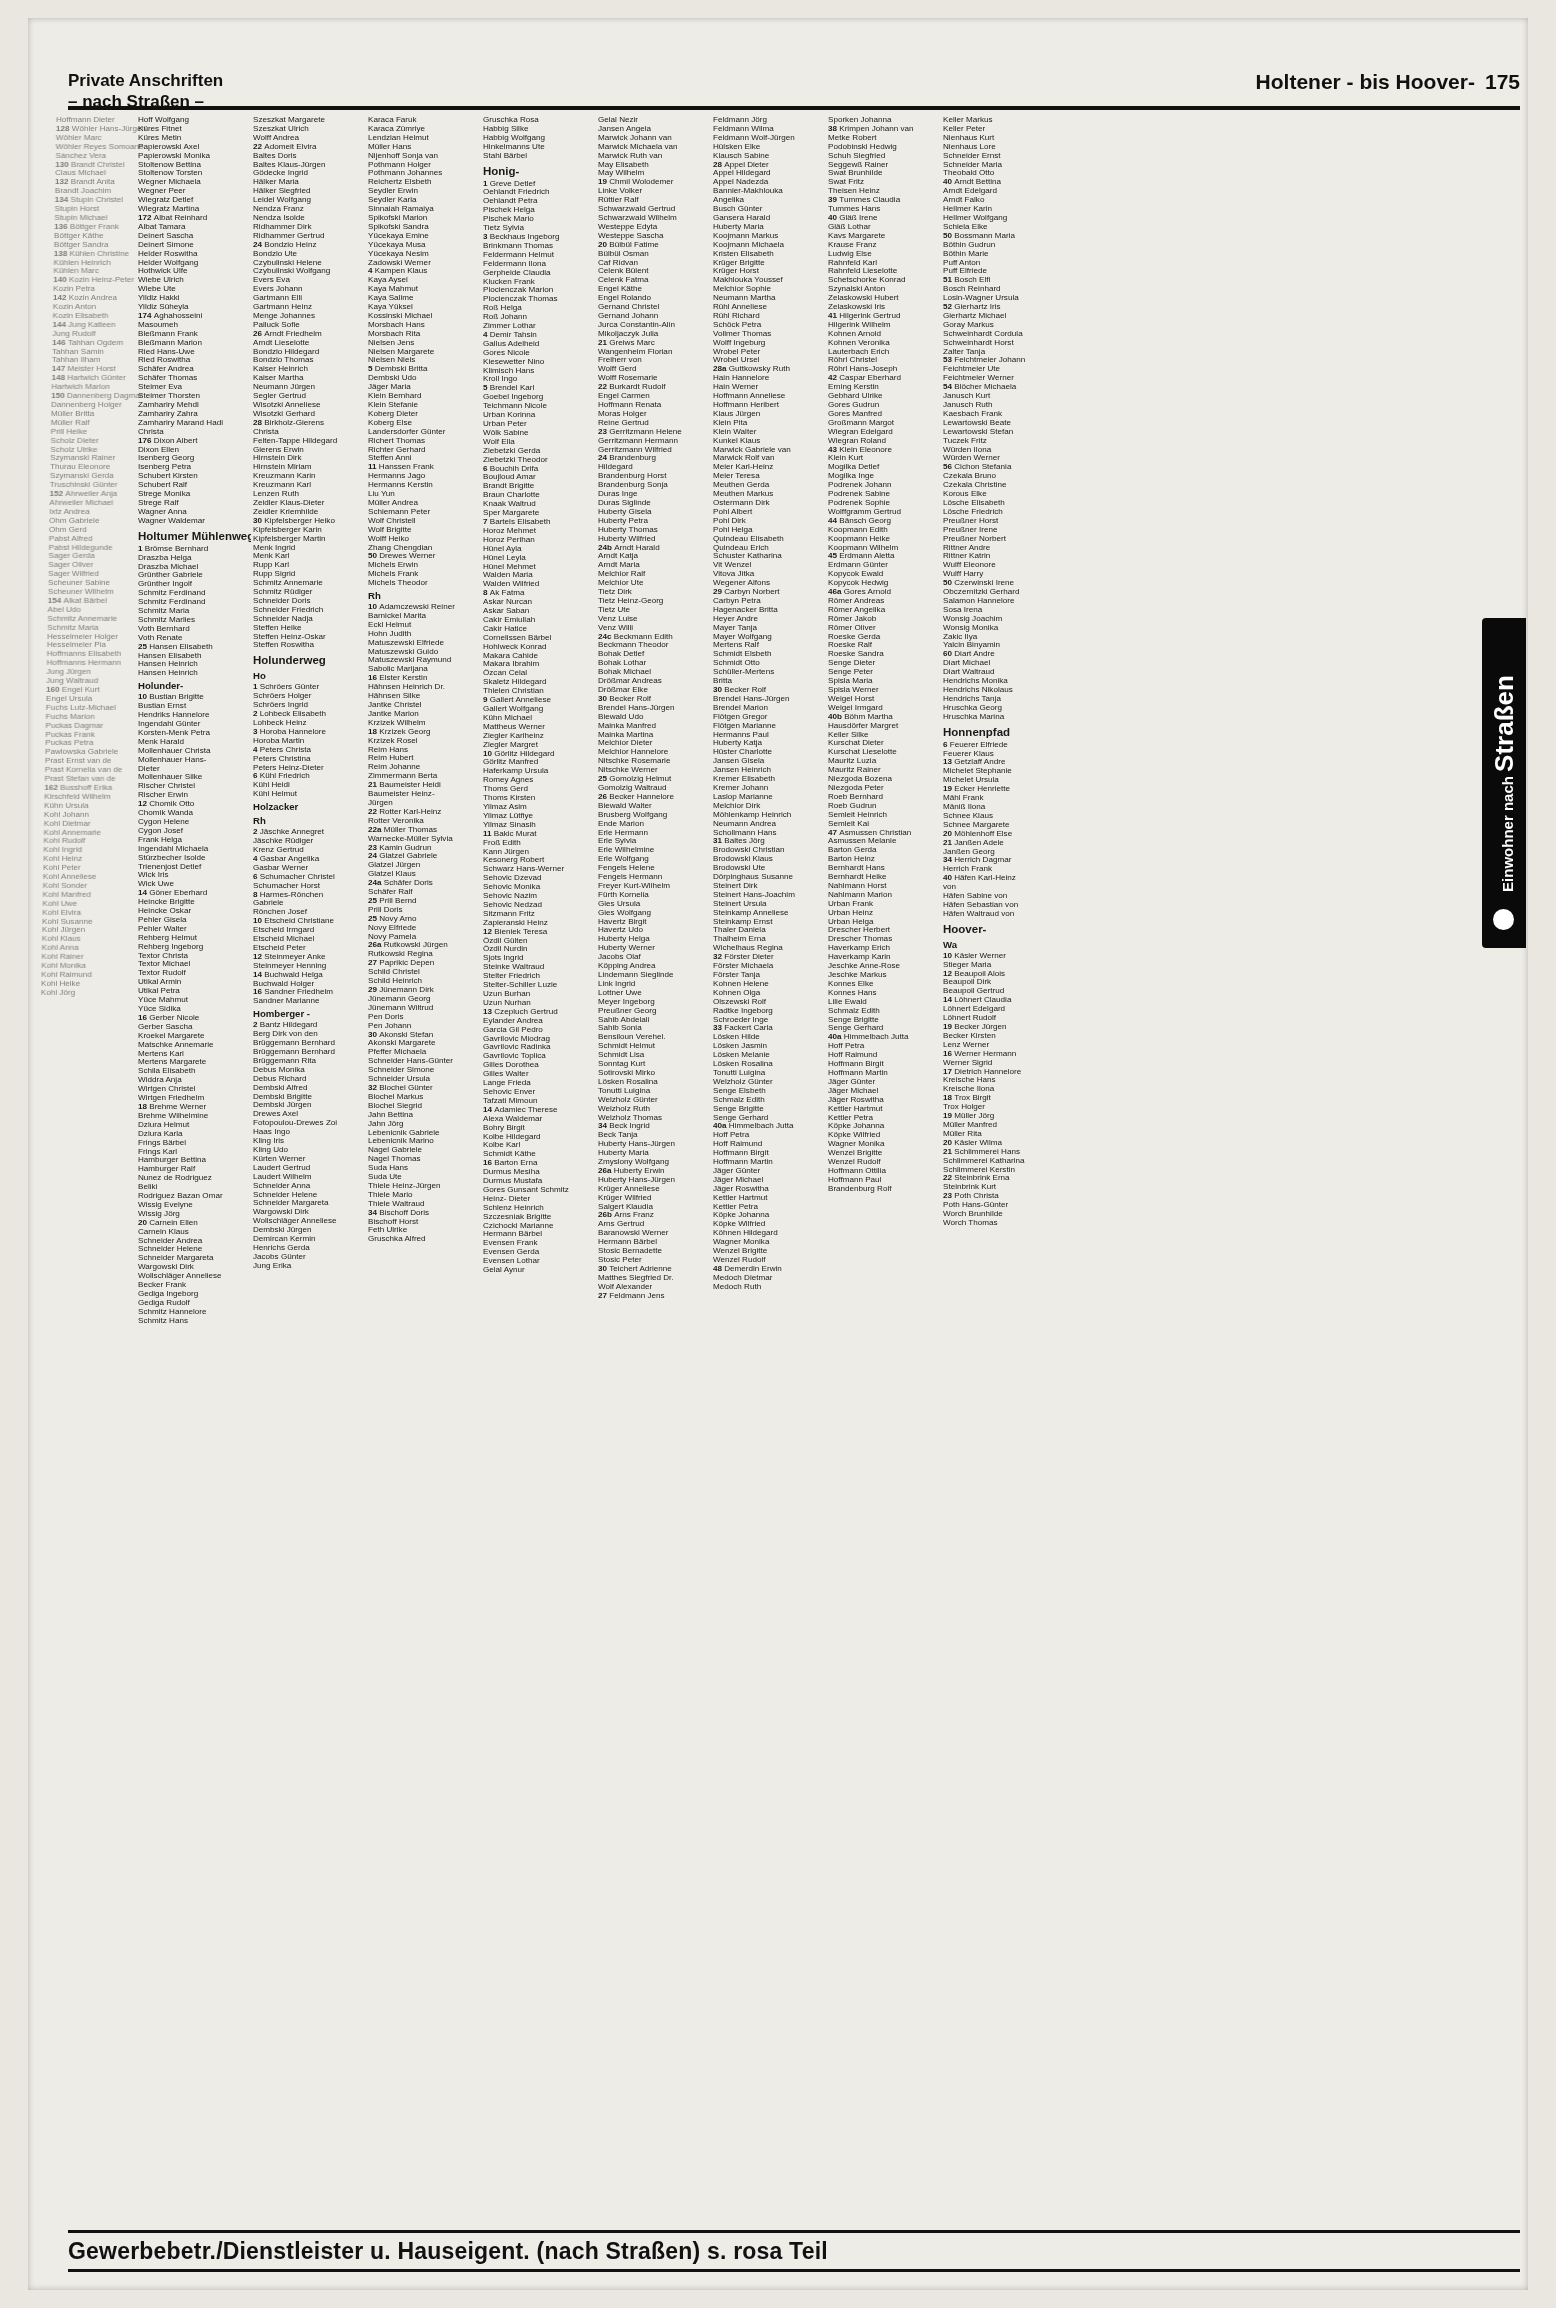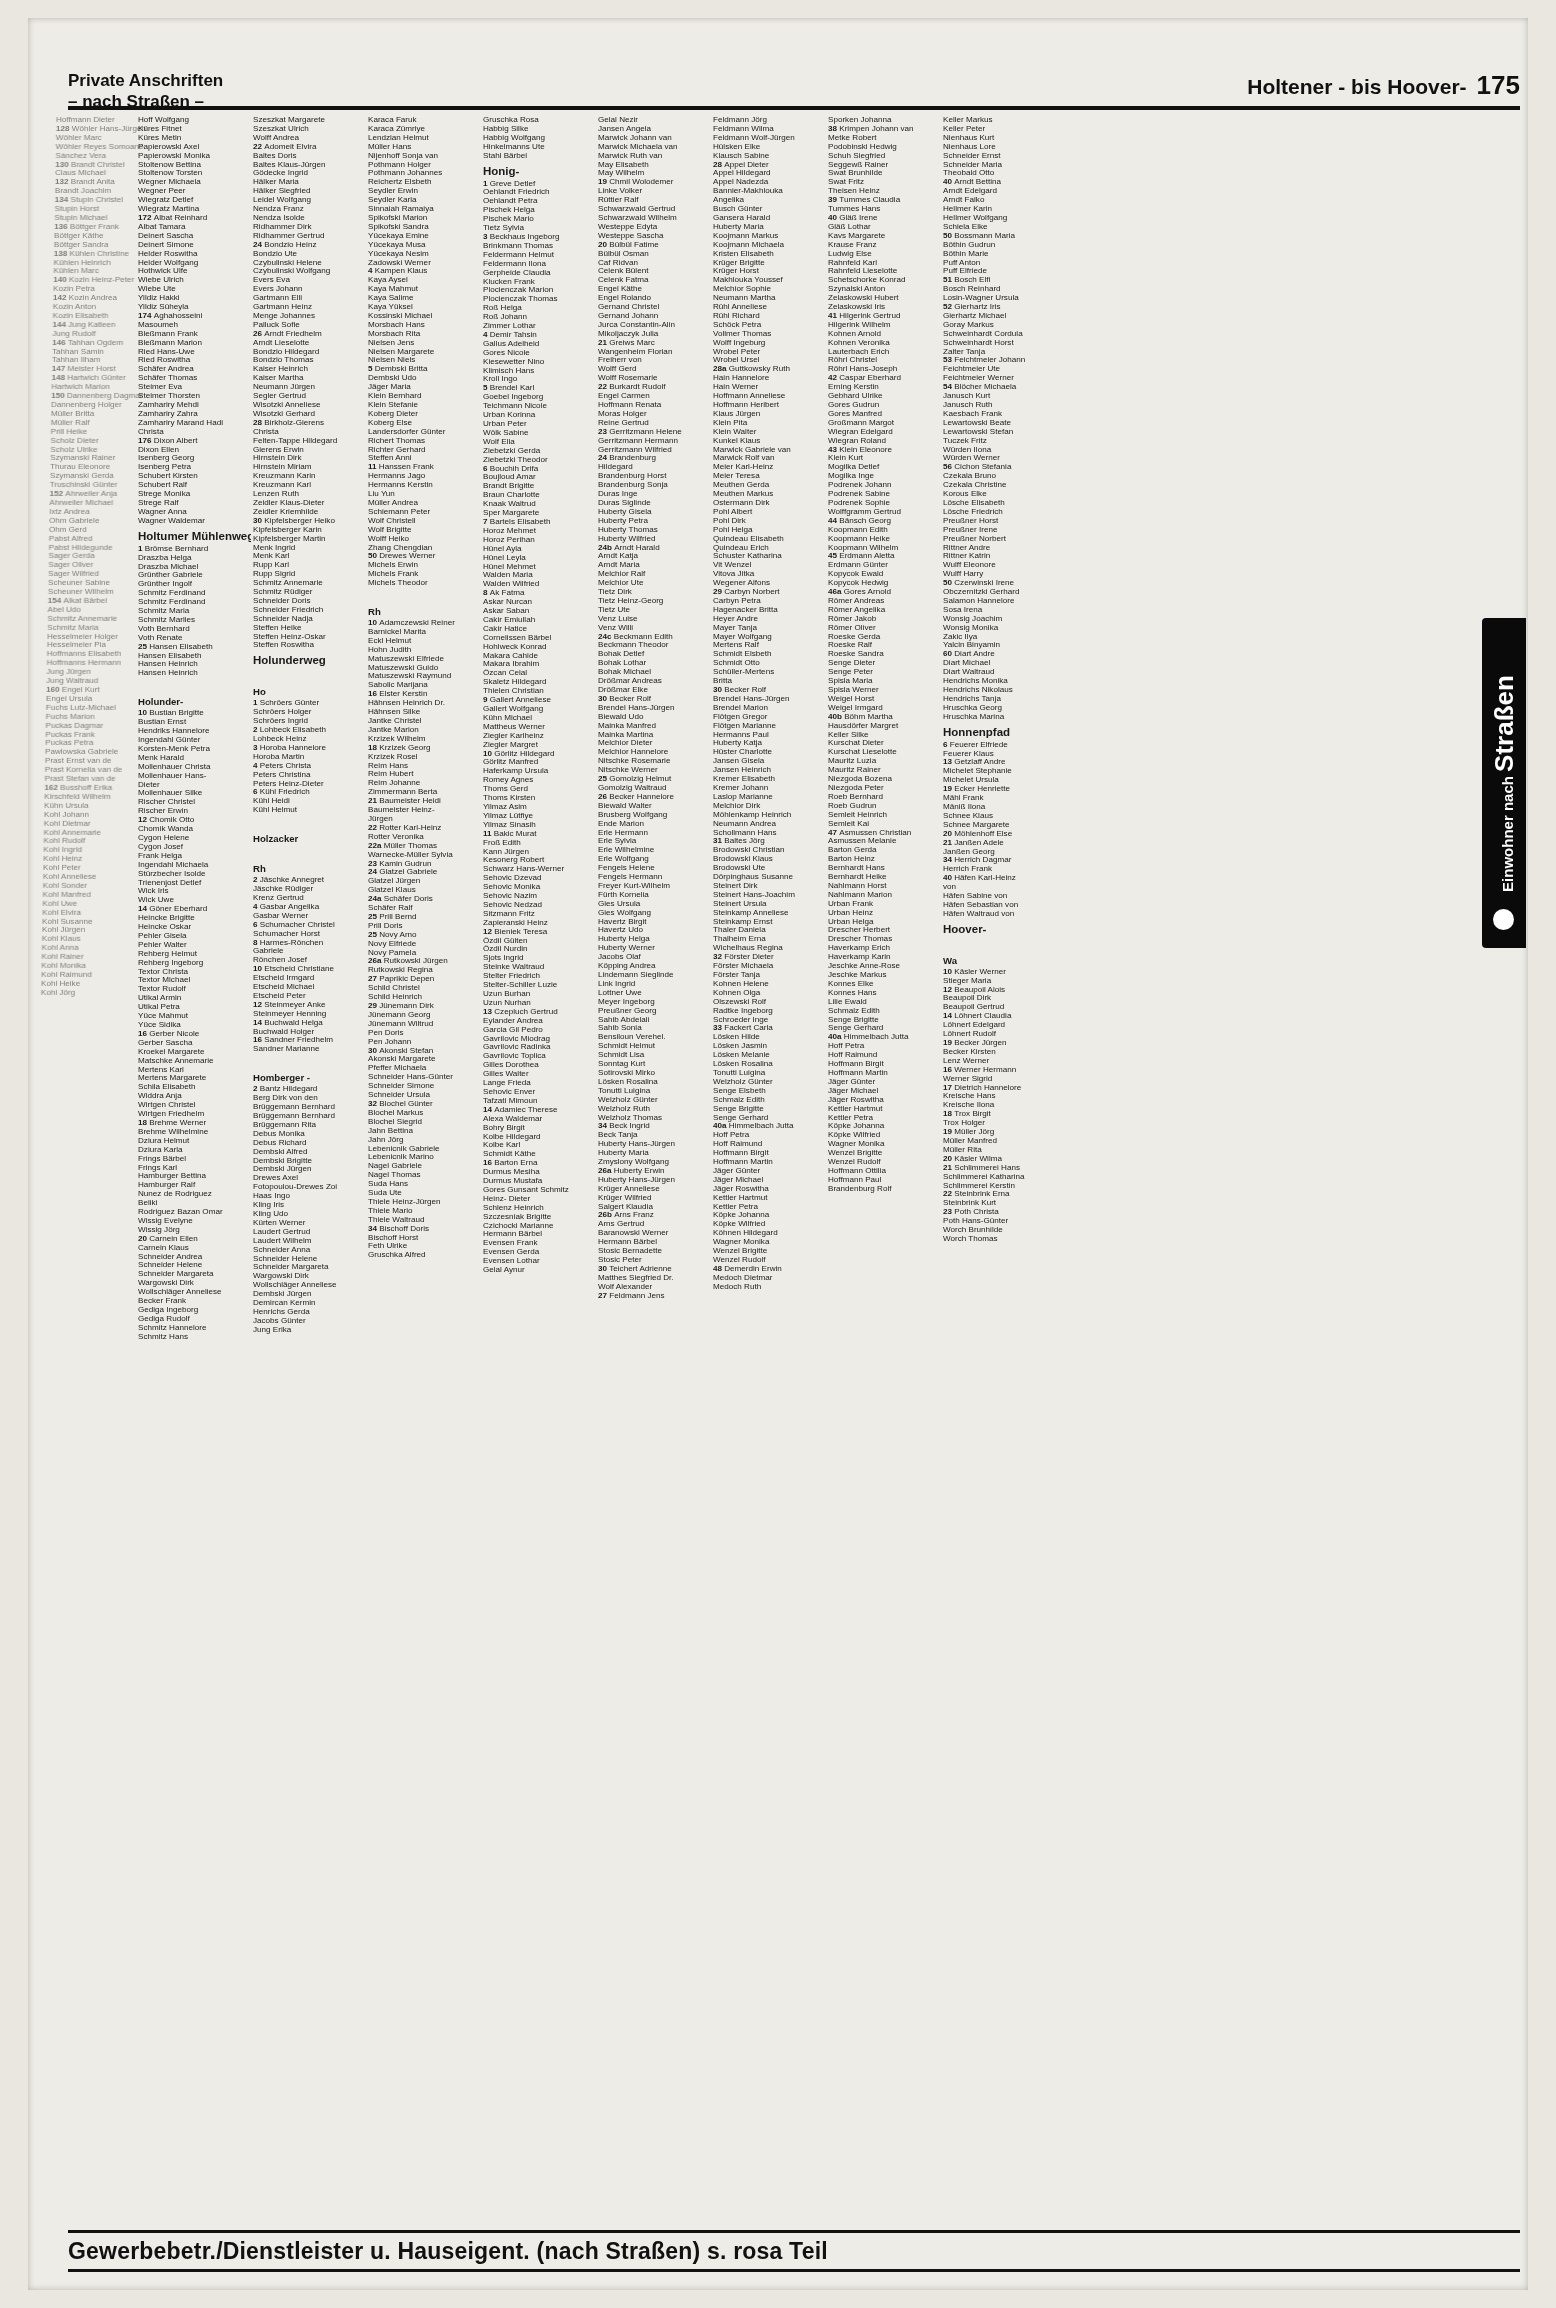--- a/index.html
+++ b/index.html
@@ -24,21 +24,21 @@
     font-size:17px;font-weight:bold;color:#111;line-height:1.25;margin-top:16px;
   }
   .hdr-left .l2{font-weight:bold;}
   .hdr-rule{
     position:absolute;left:0;top:52px;width:1452px;height:4px;background:#111;
   }
   .hdr-right{
     position:absolute;right:0;top:16px;
     font-size:21px;font-weight:bold;color:#111;white-space:nowrap;
   }
-  .hdr-right .pgno{font-size:26px;margin-left:10px;margin-top:46px;}
+  .hdr-right .pgno{font-size:21px;margin-left:10px;margin-top:46px;}
   
   .sidetab{
     position:absolute;right:2px;top:600px;width:44px;height:330px;
     background:#0a0a0a;border-radius:4px 0 0 4px;
   }
   .sidetab .txt{
     position:absolute;left:0;top:0;width:44px;height:330px;
     color:#fff;display:flex;align-items:center;justify-content:center;
   }
   .sidetab .rot{
@@ -75,21 +75,21 @@
     transform:skewX(-1deg);
     filter:blur(.2px);
   }
   .col .e{white-space:nowrap;overflow:hidden;text-overflow:clip;}
   .col .num{font-weight:bold;}
   .sec{
     font-weight:bold;font-size:11.5px;line-height:15px;margin:3px 0 1px;
     white-space:nowrap;
   }
   .sub{
-    font-weight:bold;font-size:9.6px;line-height:12px;margin:18px 0 1px;
+    font-weight:bold;font-size:9.6px;line-height:12px;margin:2px 0 1px;
   }
 </style>
 </head>
 <body>
 
 <div id="page">
   <div class="paper">
 
     <div class="hdr">
       <div class="hdr-left">

